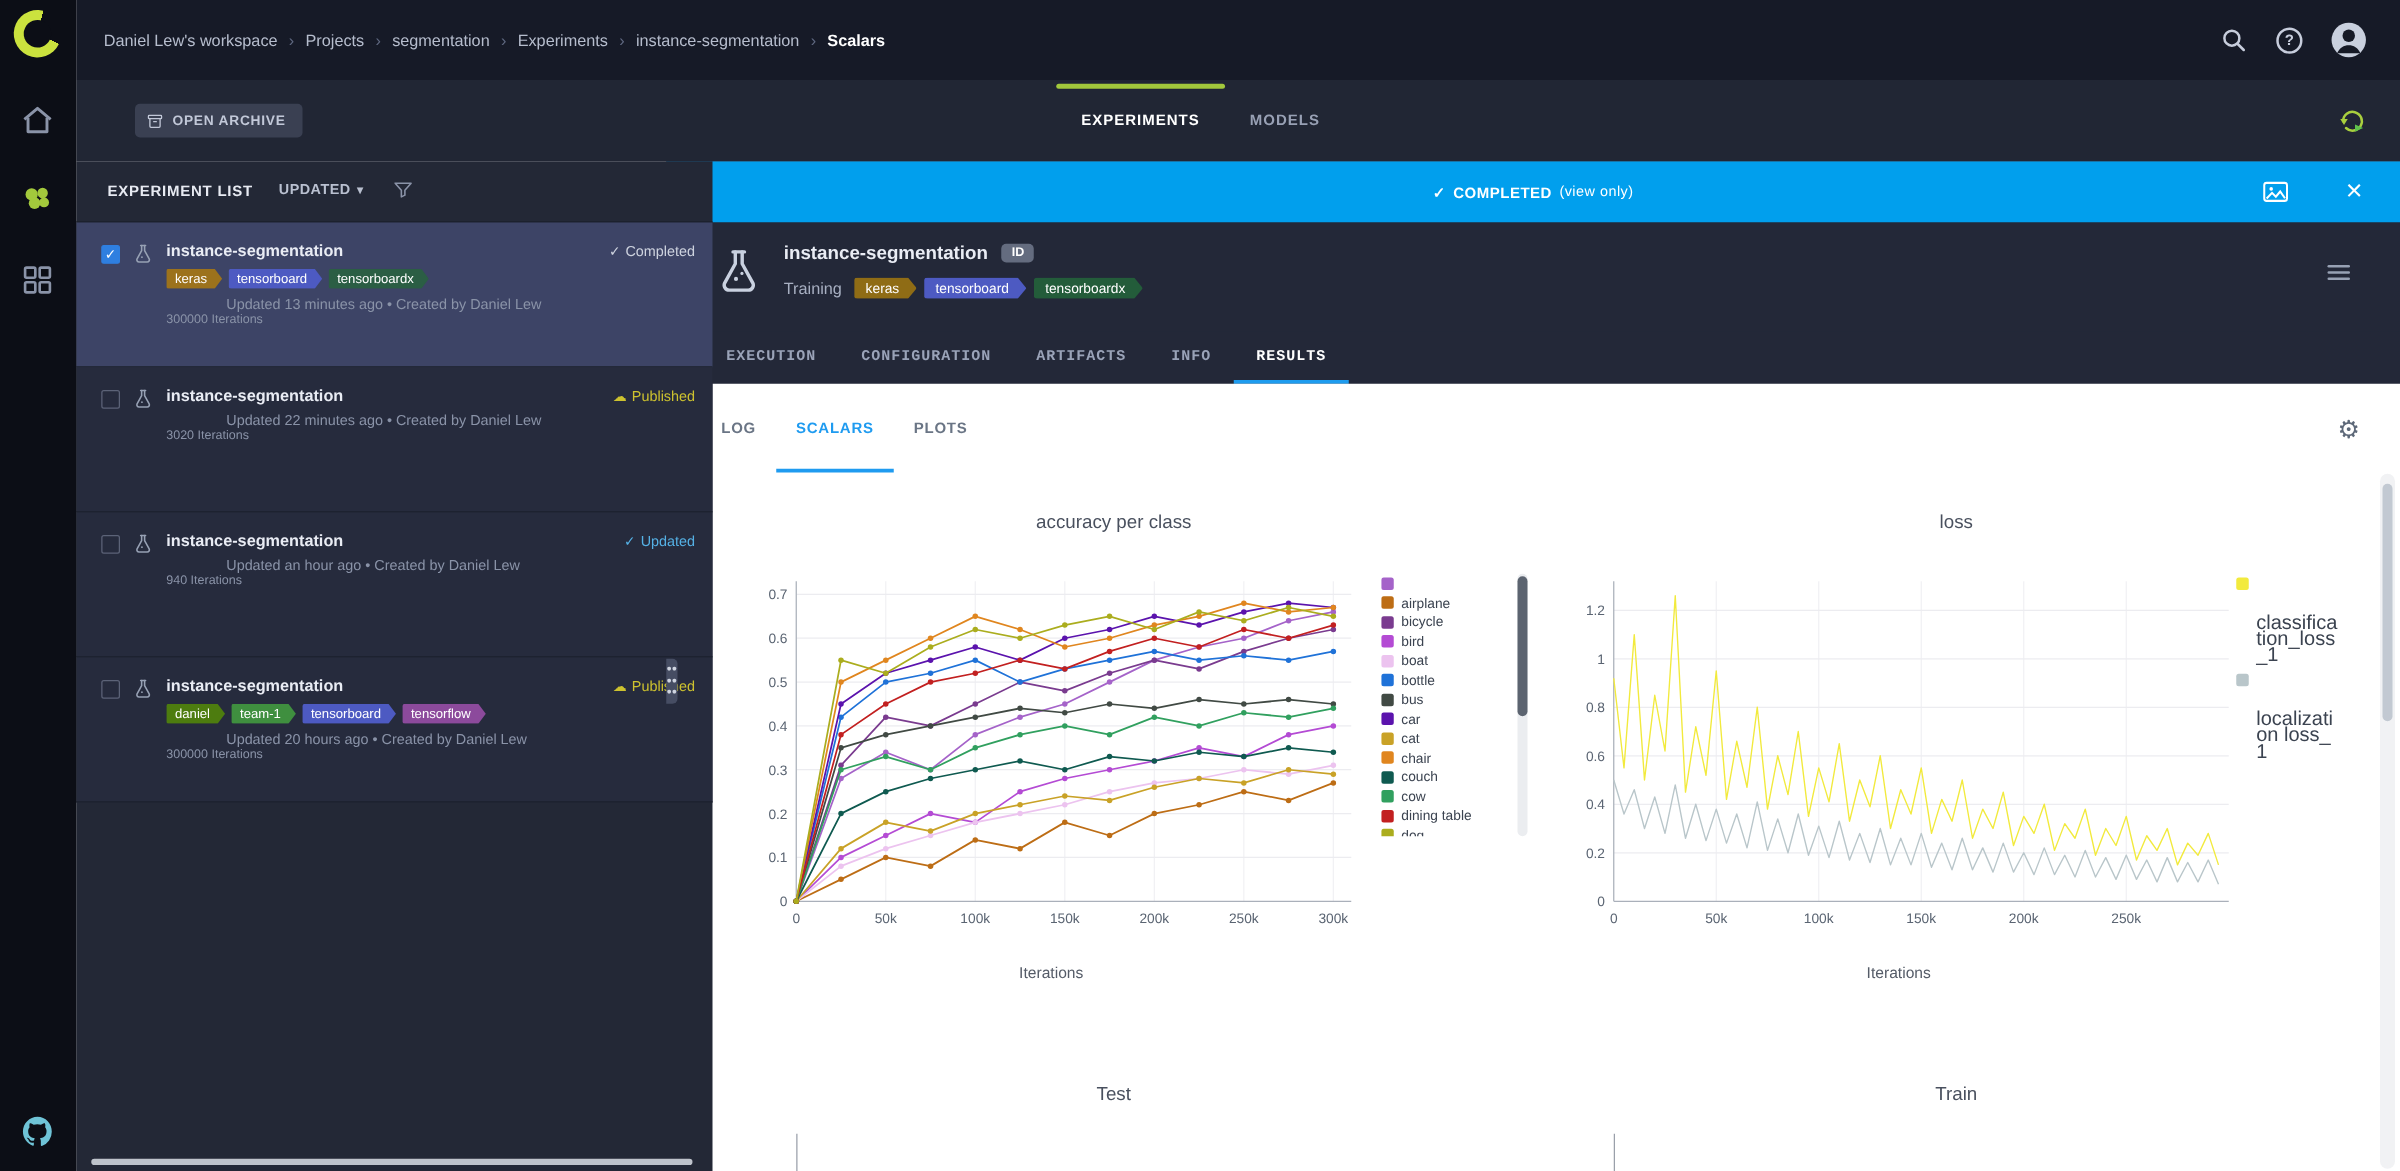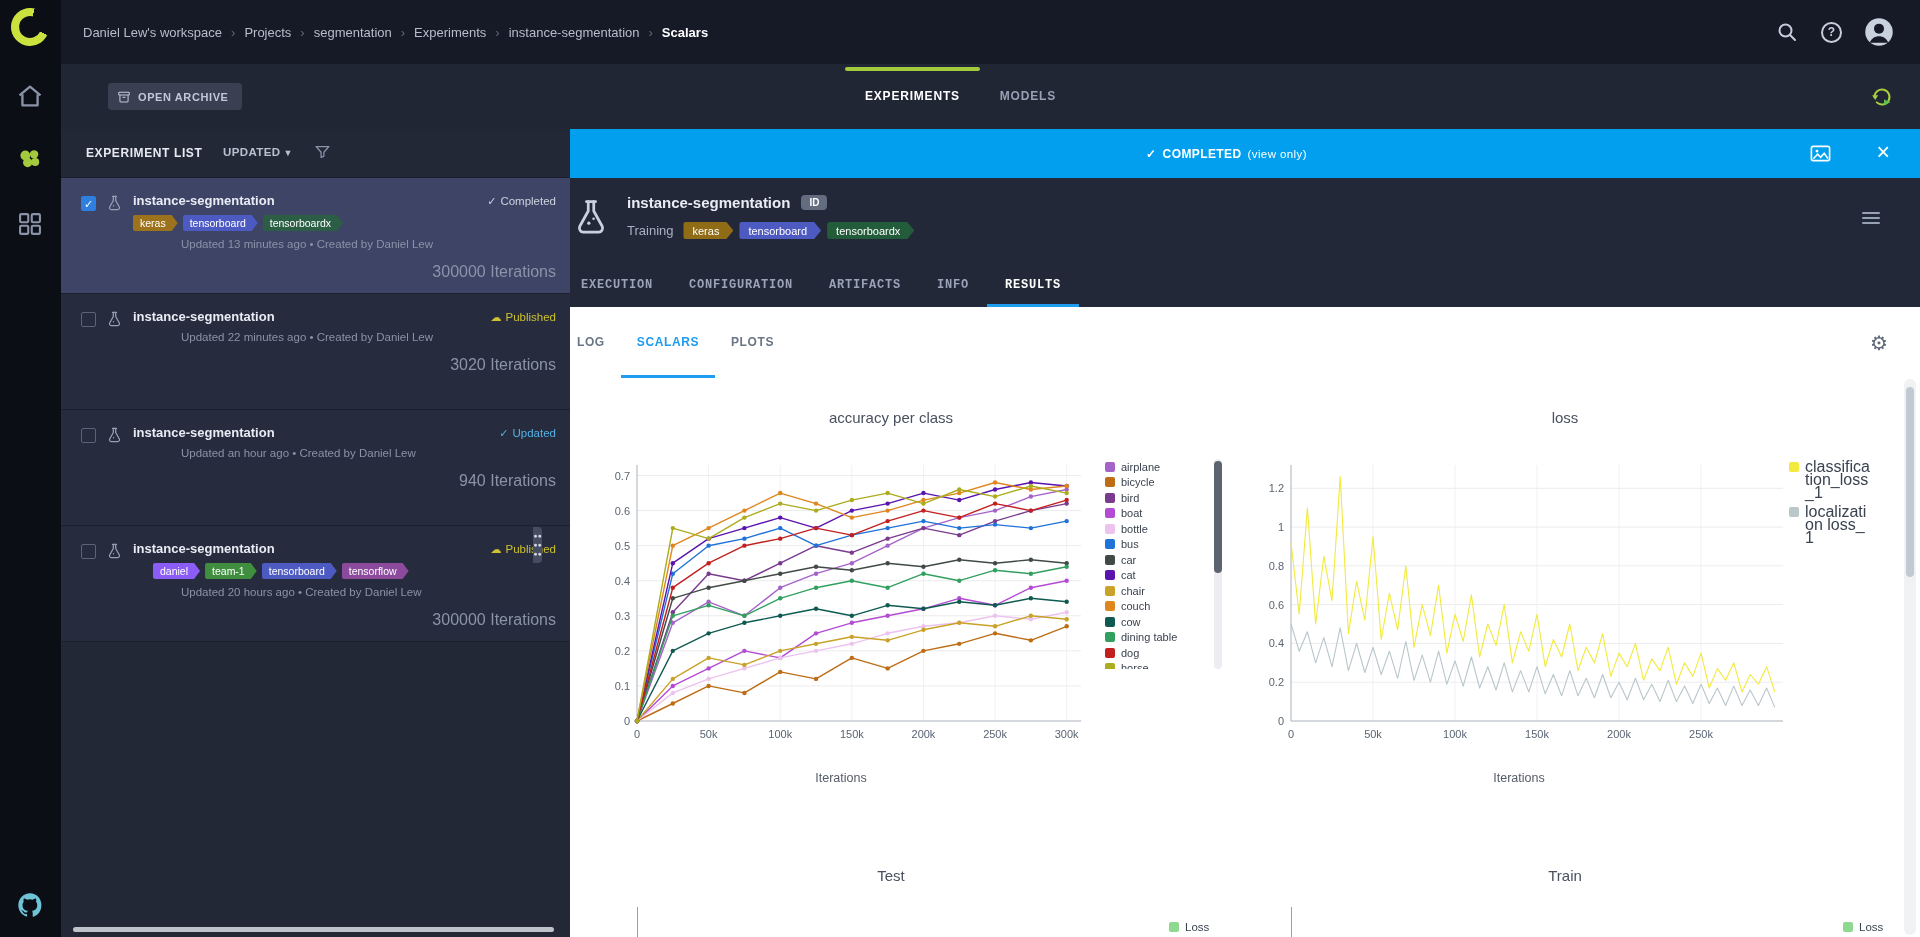--- a/index.html
+++ b/index.html
@@ -58,21 +58,21 @@
   .card-flask svg { width:100%; height:100%; }
   .card-body { flex:1; min-width:0; }
   .card-row1 { display:flex; justify-content:space-between; align-items:baseline; }
   .card-title { font-size:13px; font-weight:bold; color:#e9ecf4; }
   .card-status { font-size:11.5px; white-space:nowrap; }
   .card-status .st-ic { margin-right:4px; font-size:11px; }
   .card-tags { display:flex; gap:5px; margin-top:7px; }
   .tag { font-size:10.5px; color:#fff; padding:2px 12px 2px 7px; border-radius:2px 0 0 2px;
          clip-path:polygon(0 0, calc(100% - 6px) 0, 100% 50%, calc(100% - 6px) 100%, 0 100%); }
   .card-meta { margin-top:7px; font-size:11.5px; color:#8a93a8; white-space:nowrap; overflow:hidden;margin-left:48px; }
-  .card-iter { margin-top:13px; font-size:16px; color:#8a93a8;text-align:right; }
+  .card-iter { margin-top:0; font-size:10px; color:#8a93a8; }
   .hbar { position:absolute; left:12px; right:16px; bottom:5px; height:5px; background:#cfd4dc; border-radius:3px; opacity:.9; cursor:pointer; }
 
   
   .main { position:absolute; left:533px; top:129px; right:0; bottom:0; background:#232838; }
   .gripper { position:absolute; left:0; top:398px; width:9px; height:36px; background:#464d63; border-radius:0 4px 4px 0;
              z-index:40; color:#cfd4e0; font-size:7px; line-height:9px; text-align:center; padding-top:4px; cursor:col-resize; letter-spacing:0; }
 
   .bluebar { position:absolute; left:0; top:0; right:0; height:49px; background:#019fed; display:flex;
              align-items:center; justify-content:center; color:#fff; }
   .bluebar .txt { font-size:12px; font-weight:bold; letter-spacing:.4px; display:flex; gap:6px; align-items:center; }
@@ -108,21 +108,21 @@
   .subtab.active::after { content:""; position:absolute; left:0; right:0; bottom:0; height:3px; background:#1f9bf0; }
   .gear-ic { position:absolute; right:32px; top:24px; font-size:20px; color:#5d6878; cursor:pointer; }
 
   .chart-title { position:absolute; text-align:center; font-size:15px; color:#49505e; }
   .xaxis-label { position:absolute; text-align:center; font-size:12.5px; color:#555c68; }
   svg.chart { position:absolute; }
 
   .acc-legend { position:absolute; left:572px; top:152px; width:106px; height:210px; overflow:hidden; }
   .leg-item { display:flex; align-items:center; gap:6px; height:15.5px; cursor:pointer; }
   .leg-sq { width:10px; height:10px; border-radius:2px; flex:none; }
-  .leg-lb { font-size:11px; color:#3b4350; white-space:nowrap; }
+  .leg-lb { font-size:11px; color:#3b4350; white-space:nowrap;margin-top:32px; }
   .leg-scroll { position:absolute; left:681px; top:152px; width:8px; height:210px; background:#ebedf0; border-radius:4px; }
   .leg-thumb { position:absolute; left:0; top:2px; width:8px; height:112px; background:#5c6470; border-radius:4px; cursor:pointer; }
 
   .loss-legend { position:absolute; left:1256px; top:153px; width:84px; }
   .loss-legend .leg-item { height:auto; align-items:flex-start; margin-bottom:6px; }
   .loss-legend .leg-sq { margin-top:2px; }
   .loss-legend .leg-lb { font-size:16px; white-space:normal; word-break:break-all; line-height:13px; }
 
   .partial-axis { position:absolute; width:1px; background:#9aa0aa; }
   .mini-legend { position:absolute; display:flex; align-items:center; gap:6px; }
@@ -287,21 +287,21 @@
             <path d="M9.5 3h5"></path>
             <path d="M10.5 3v5.2L5.9 16.5a2.2 2.2 0 0 0 2 3.2h8.2a2.2 2.2 0 0 0 2-3.2L13.5 8.2V3"></path>
             <circle cx="10.8" cy="14.8" r="0.9" fill="currentColor" stroke="none"></circle>
           </svg></div>
         <div class="card-body">
           <div class="card-row1">
             <span class="card-title">instance-segmentation</span>
             <span class="card-status" style="color: rgb(205, 194, 47);"><span class="st-ic">☁</span><span>Published</span></span>
           </div>
           <div class="card-tags">
-            <span class="tag" style="background: #8b5cf6; margin-left: 20px;">daniel</span>
+            <span class="tag" style="background: #4d7c0f;">daniel</span>
             <span class="tag" style="background: rgb(63, 143, 63);">team-1</span>
             <span class="tag" style="background: rgb(77, 90, 194);">tensorboard</span>
             <span class="tag" style="background: rgb(140, 74, 156);">tensorflow</span>
           </div>
           <div class="card-meta">Updated 20 hours ago • Created by Daniel Lew</div>
           <div class="card-iter">300000 Iterations</div>
         </div>
       </div>
     </div>
   <div class="hbar"></div>

